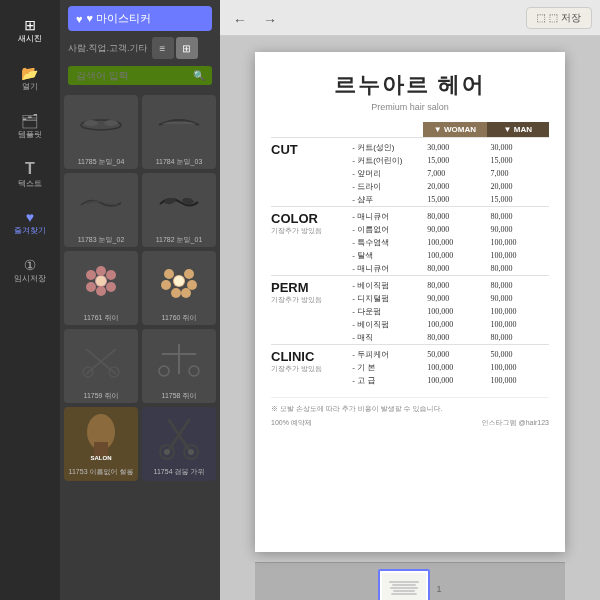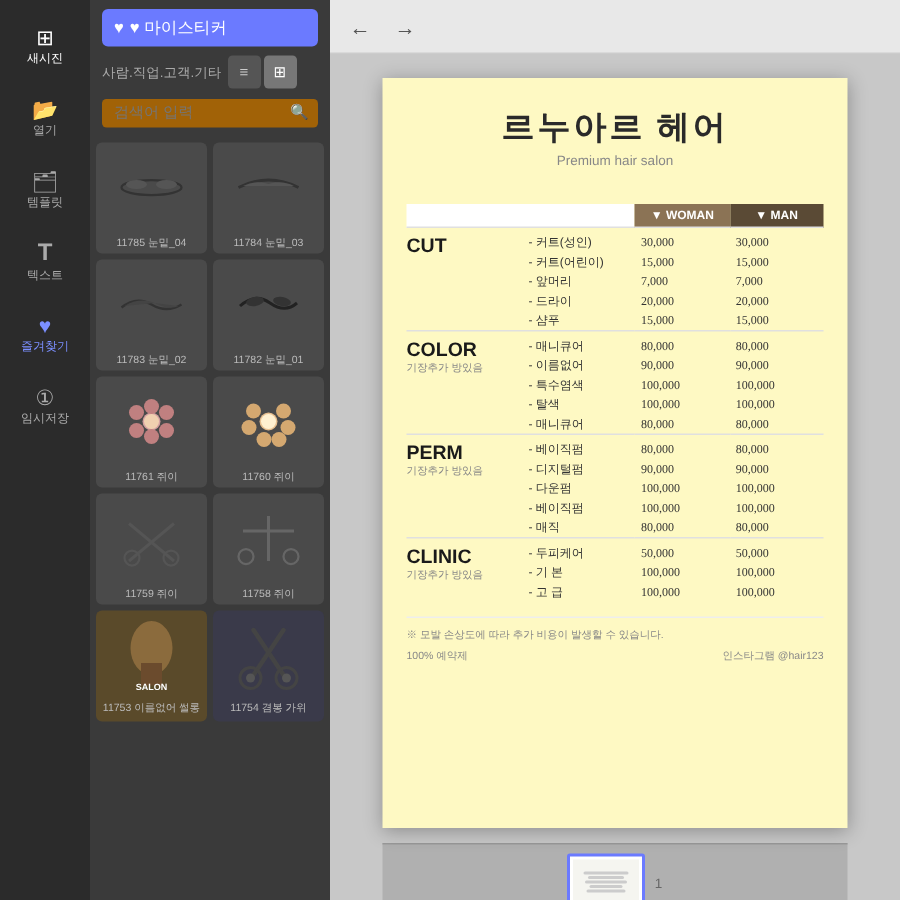--- a/index.html
+++ b/index.html
@@ -79,21 +79,21 @@
       color: #ccc;
       font-size: 10px;
       cursor: pointer;
       display: flex; align-items: center; justify-content: center;
     }
     .search-wrap {
       position: relative;
     }
     .search-wrap input {
       width: 100%;
-      background: #a16207;
+      background: #4d7c0f;
       border: none;
       border-radius: 3px;
       padding: 4px 22px 4px 8px;
       color: #ccc;
       font-size: 10px;
     }
     .search-icon-sm {
       position: absolute;
       right: 6px; top: 50%;
       transform: translateY(-50%);
@@ -188,41 +188,41 @@
       flex-direction: column;
       align-items: center;
       justify-content: flex-start;
       overflow: auto;
       padding: 16px;
       background: #c8c8c8;
     }
 
     
     .document {
-      background: #fef9c3;
+      background: #ffffff;
       width: 310px;
       min-height: 500px;
       box-shadow: 0 2px 12px rgba(0,0,0,0.3);
       padding: 18px 16px 14px;
       position: relative;
     }
     .doc-title-kr {
       text-align: center;
       font-size: 22px;
       font-weight: 700;
       color: #2a2a2a;
       letter-spacing: 2px;
       font-family: serif;
     }
     .doc-subtitle {
       text-align: center;
       font-size: 9px;
       color: #888;
       margin-top: 2px;
-      margin-bottom: 24px;
+      margin-bottom: 10px;
     }
 
     
     .price-table {
       width: 100%;
       border-collapse: collapse;
       font-size: 8.5px;
     }
     .price-table .header-row th {
       background: #8b7355;
@@ -508,20 +508,24 @@
       </div>
     </div>
   </div>
 </div>
 
 <div class="main-area">
   <div class="toolbar">
     <button class="toolbar-btn">←</button>
     <button class="toolbar-btn">→</button>
     <div style="flex:1;"></div>
+    <button class="save-btn">
+      <span>⬚</span>
+      <span style="display:inline;">⬚ 저장</span>
+    </button>
   </div>
 
   <div class="canvas-area">
     <div class="document">
 
       <div class="doc-title-kr">르누아르 헤어</div>
       <div class="doc-subtitle">Premium hair  salon</div>
 
       <table class="price-table">
         <thead>

